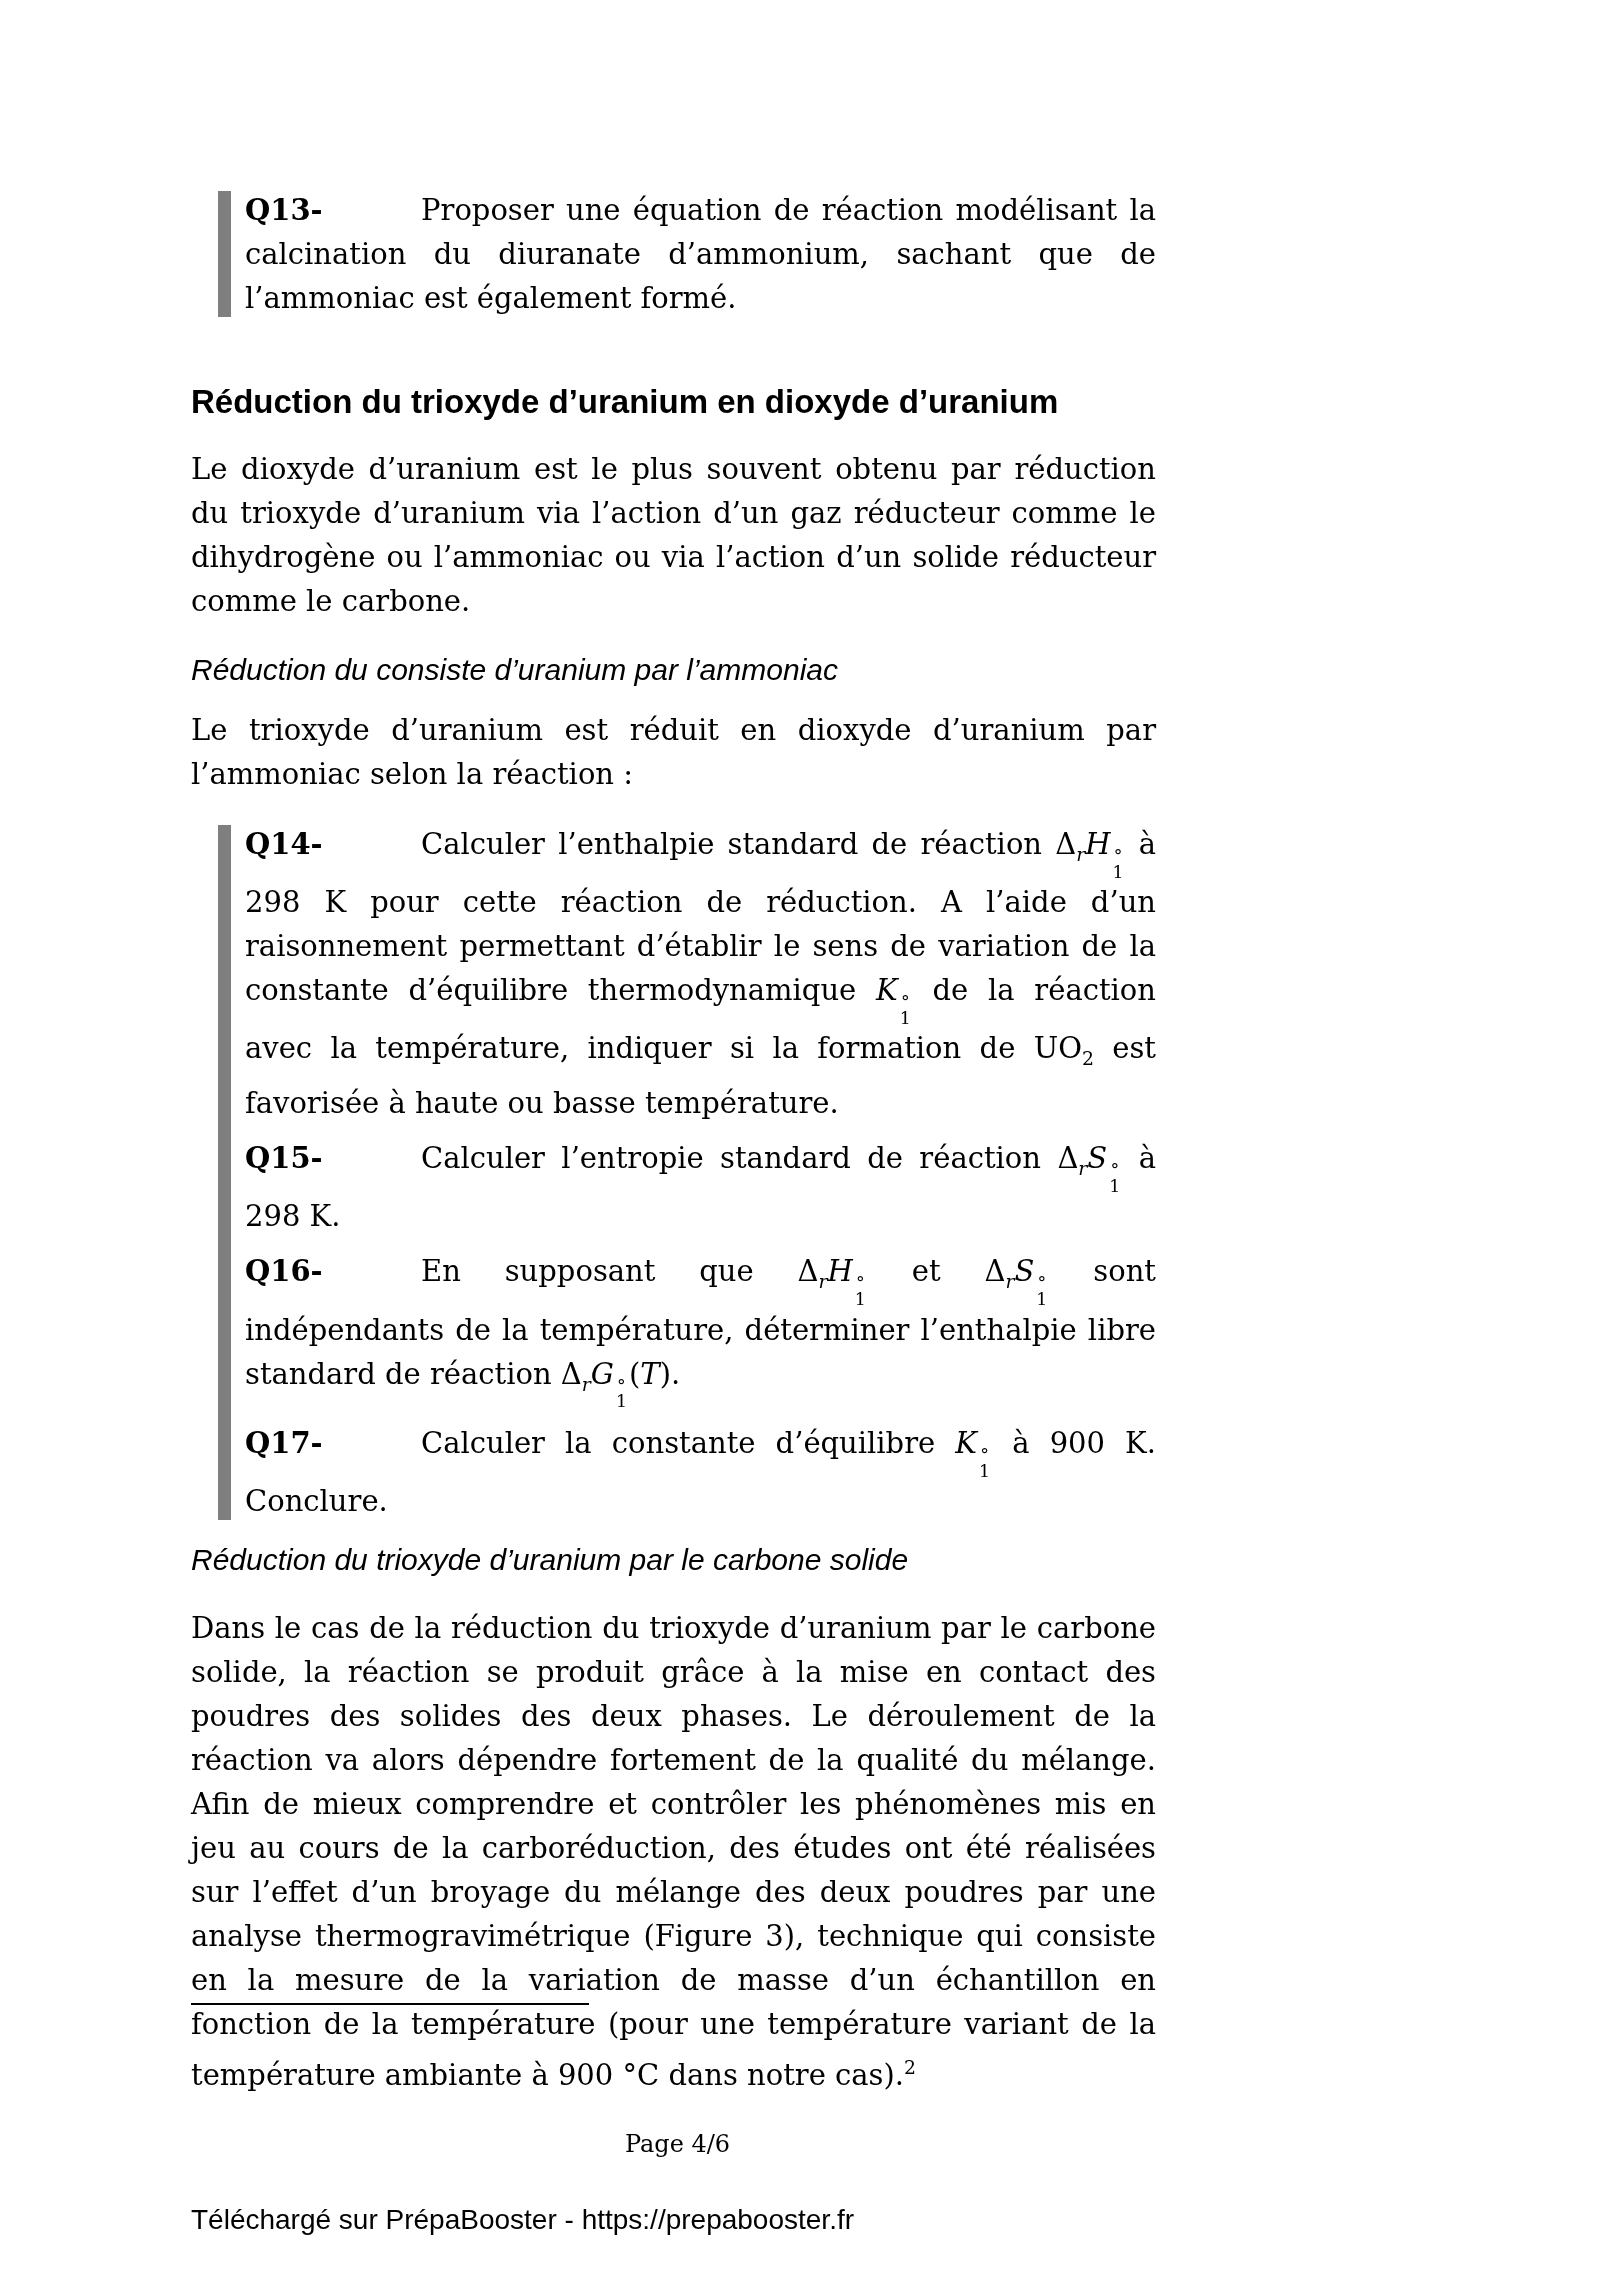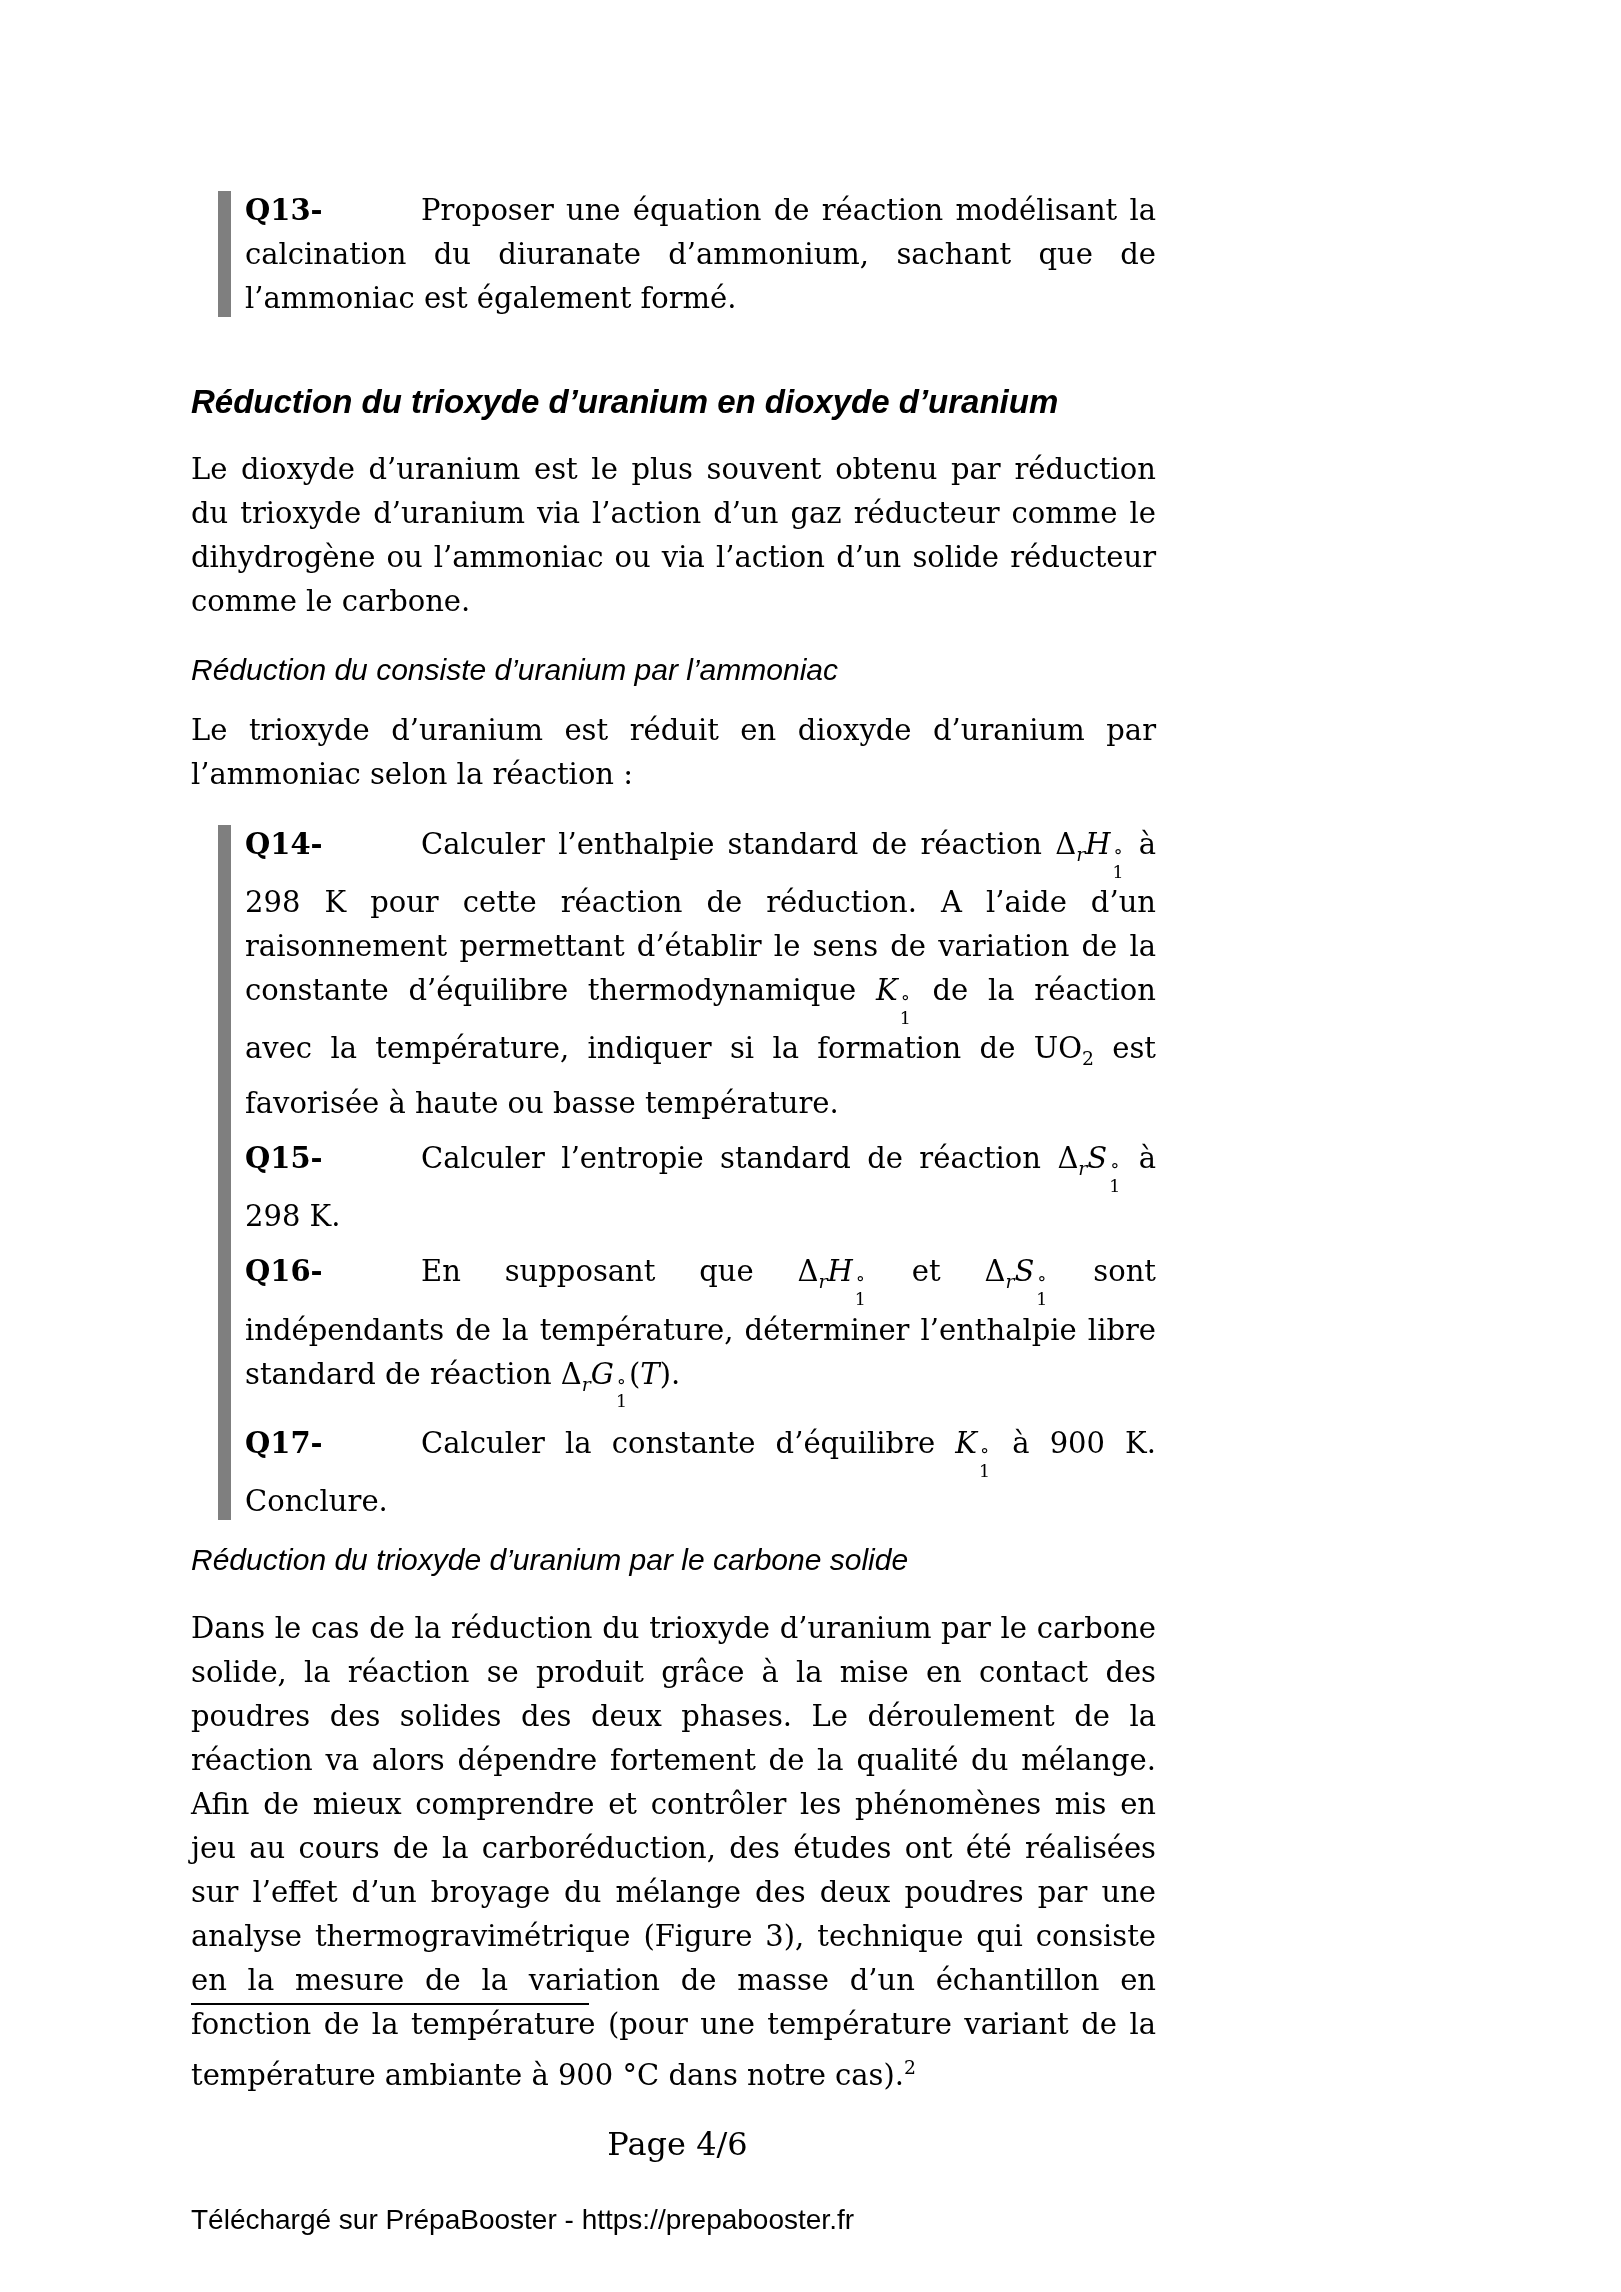--- a/index.html
+++ b/index.html
@@ -23,21 +23,21 @@
   .qbar {
     position:absolute; left:26.5px; top:2.9px; bottom:2.9px; width:13.7px;
     background:#7f7f7f;
   }
   .qitem { text-align:justify; }
   .qitem + .qitem { margin-top:10.8px; }
   .qlabel { font-weight:bold; display:inline-block; min-width:176px; }
   
   .h-section {
     font-family:"Liberation Sans", sans-serif;
-    font-weight:bold; font-style:italic;
+    font-weight:bold; 
     font-size:33px; line-height:44px;
   }
   .h-sub {
     font-family:"Liberation Sans", sans-serif;
     font-style:italic; font-weight:normal;
     font-size:30px; line-height:44px;
   }
   
   .equation {
     display:flex; align-items:center;
@@ -64,21 +64,21 @@
   .footnote-rule {
     position:absolute; top:2003px; left:0; width:398px;
     border-top:2px solid #000;
   }
   .footnote-text {
     position:absolute; top:2017px; left:0; right:0;
     font-size:25.5px; line-height:34px; text-align:justify;
   }
   .page-number {
     position:absolute; top:2127px; left:8px; right:0;
-    text-align:center; font-size:32px; line-height:35px;
+    text-align:center; font-size:24px; line-height:35px;
   }
   .site-footer {
     position:absolute; top:2201px; left:0; right:0;
     text-align:left;
     font-family:"Liberation Sans", sans-serif;
     font-size:28px; line-height:37px;
   }
   
   .mt-q13   { margin-top:188px; }
   .mt-hsec  { margin-top:60px; }

